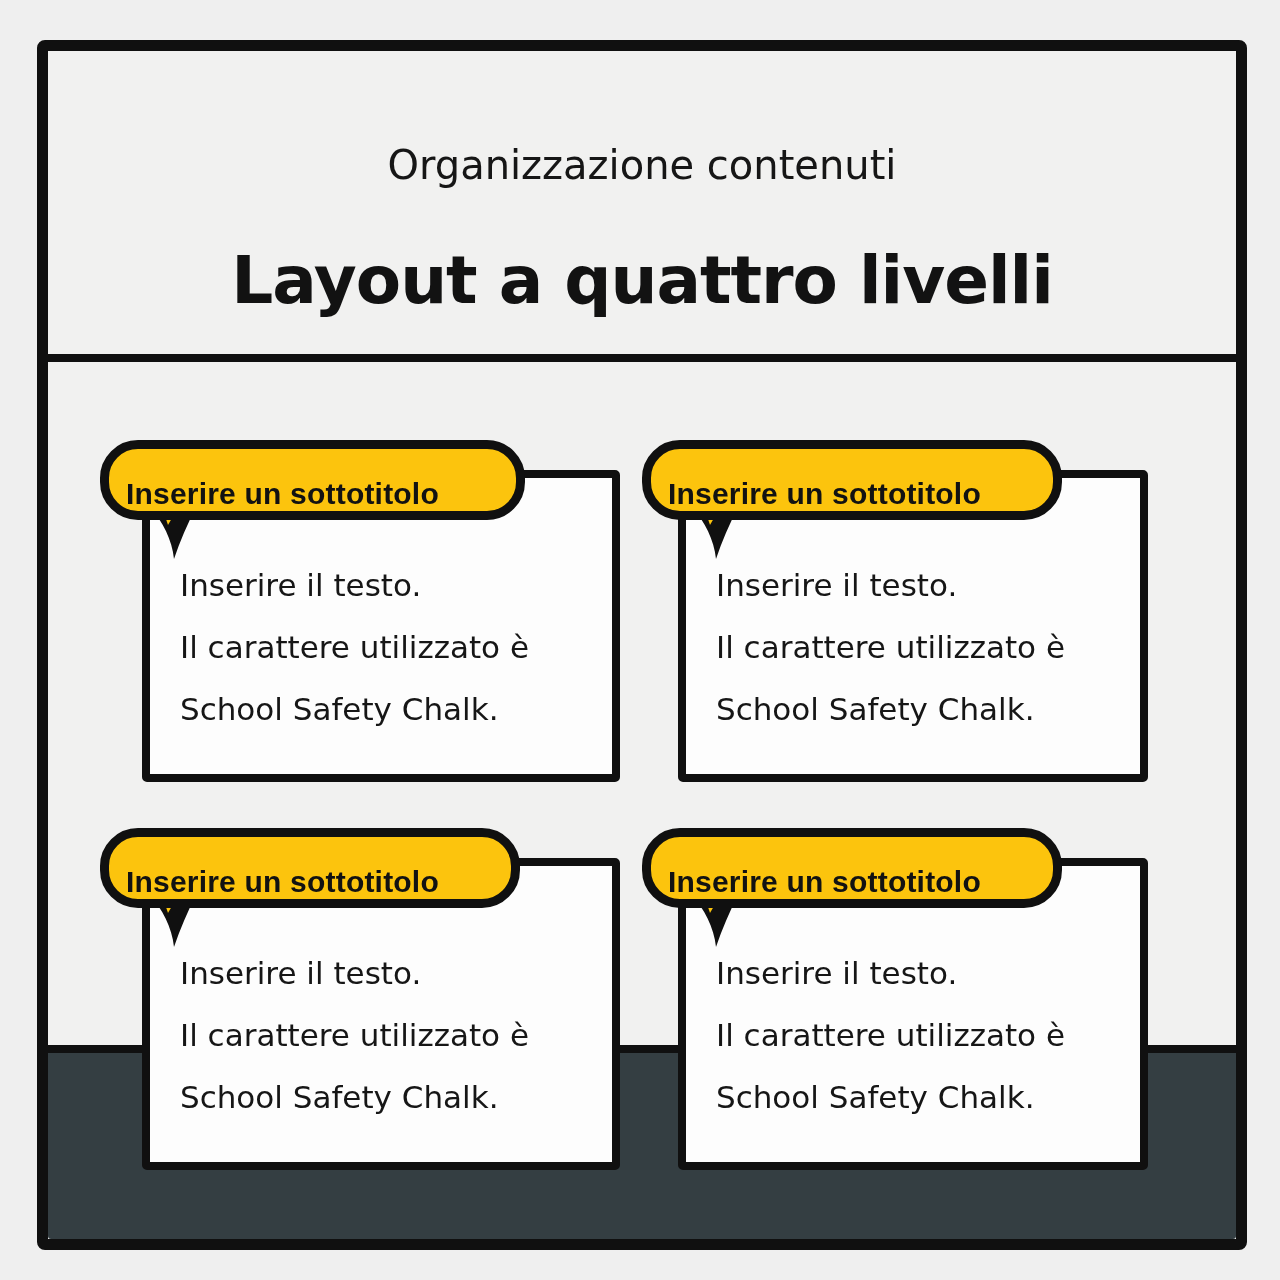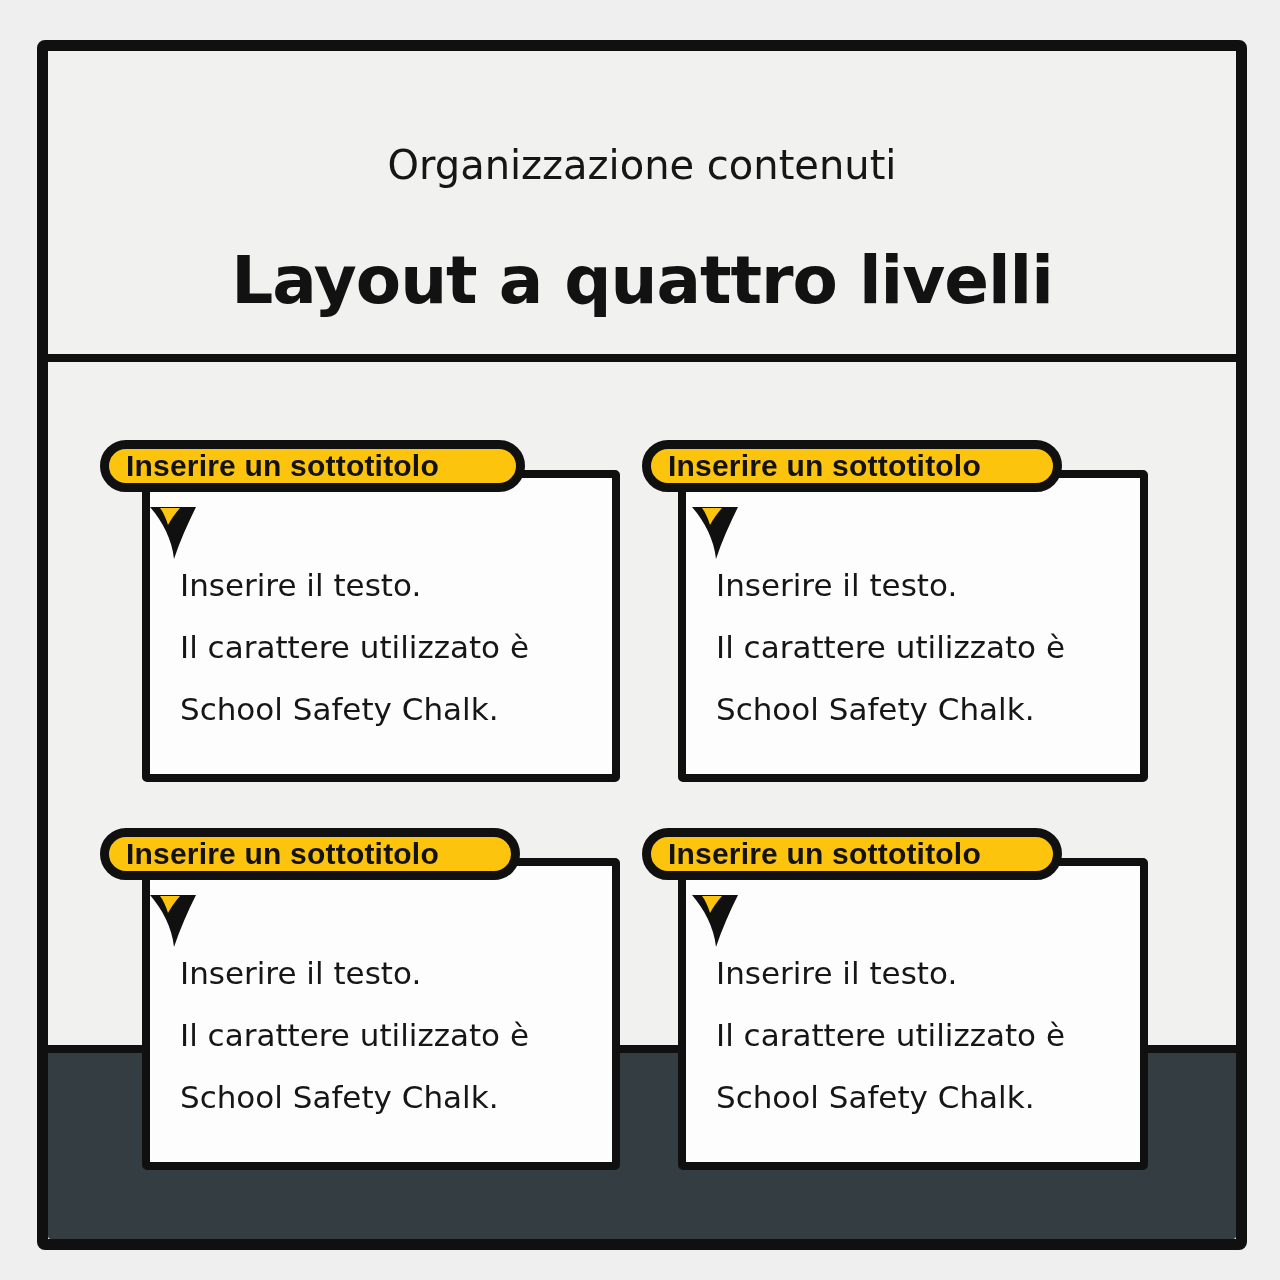--- a/index.html
+++ b/index.html
@@ -47,21 +47,21 @@
   .card-1{left:84px;top:419px;width:478px;height:312px;}
   .card-2{left:620px;top:419px;width:470px;height:312px;}
   .card-3{left:84px;top:807px;width:478px;height:312px;}
   .card-4{left:620px;top:807px;width:470px;height:312px;}
   .tail{position:absolute;z-index:3;}
   .tail-1{left:100px;top:456px;}
   .tail-2{left:642px;top:456px;}
   .tail-3{left:100px;top:844px;}
   .tail-4{left:642px;top:844px;}
   .bubble{
-    position:absolute;height:52px;box-sizing:border-box;
+    position:absolute;height:80px;box-sizing:border-box;
     border:9px solid var(--ink,#101010);border-radius:38px;
     background:var(--accent,#fcc40d);
     display:flex;align-items:flex-end;padding-left:17px;
     z-index:4;
   }
   .bubble span{
     font-family:"Liberation Sans", sans-serif;
     font-weight:bold;font-size:30px;color:#121212;letter-spacing:0.2px;
     white-space:nowrap;
   }

